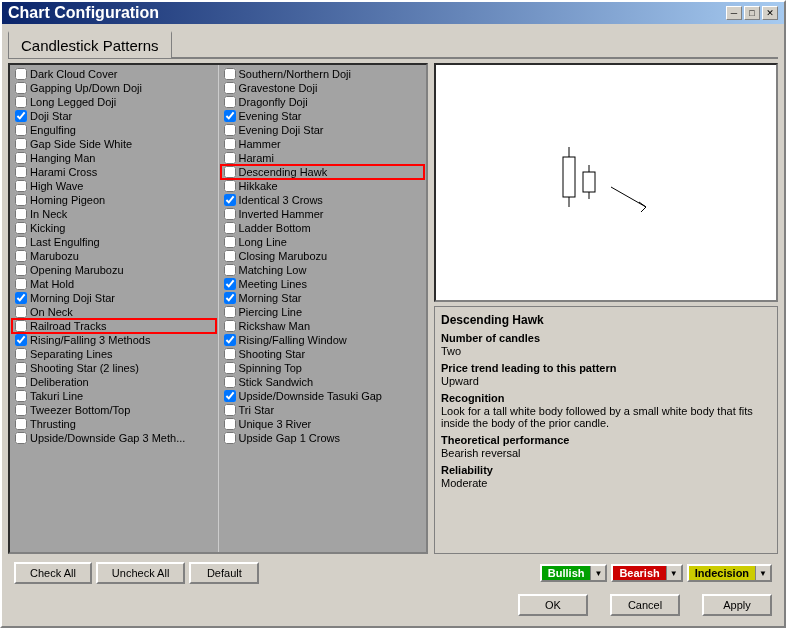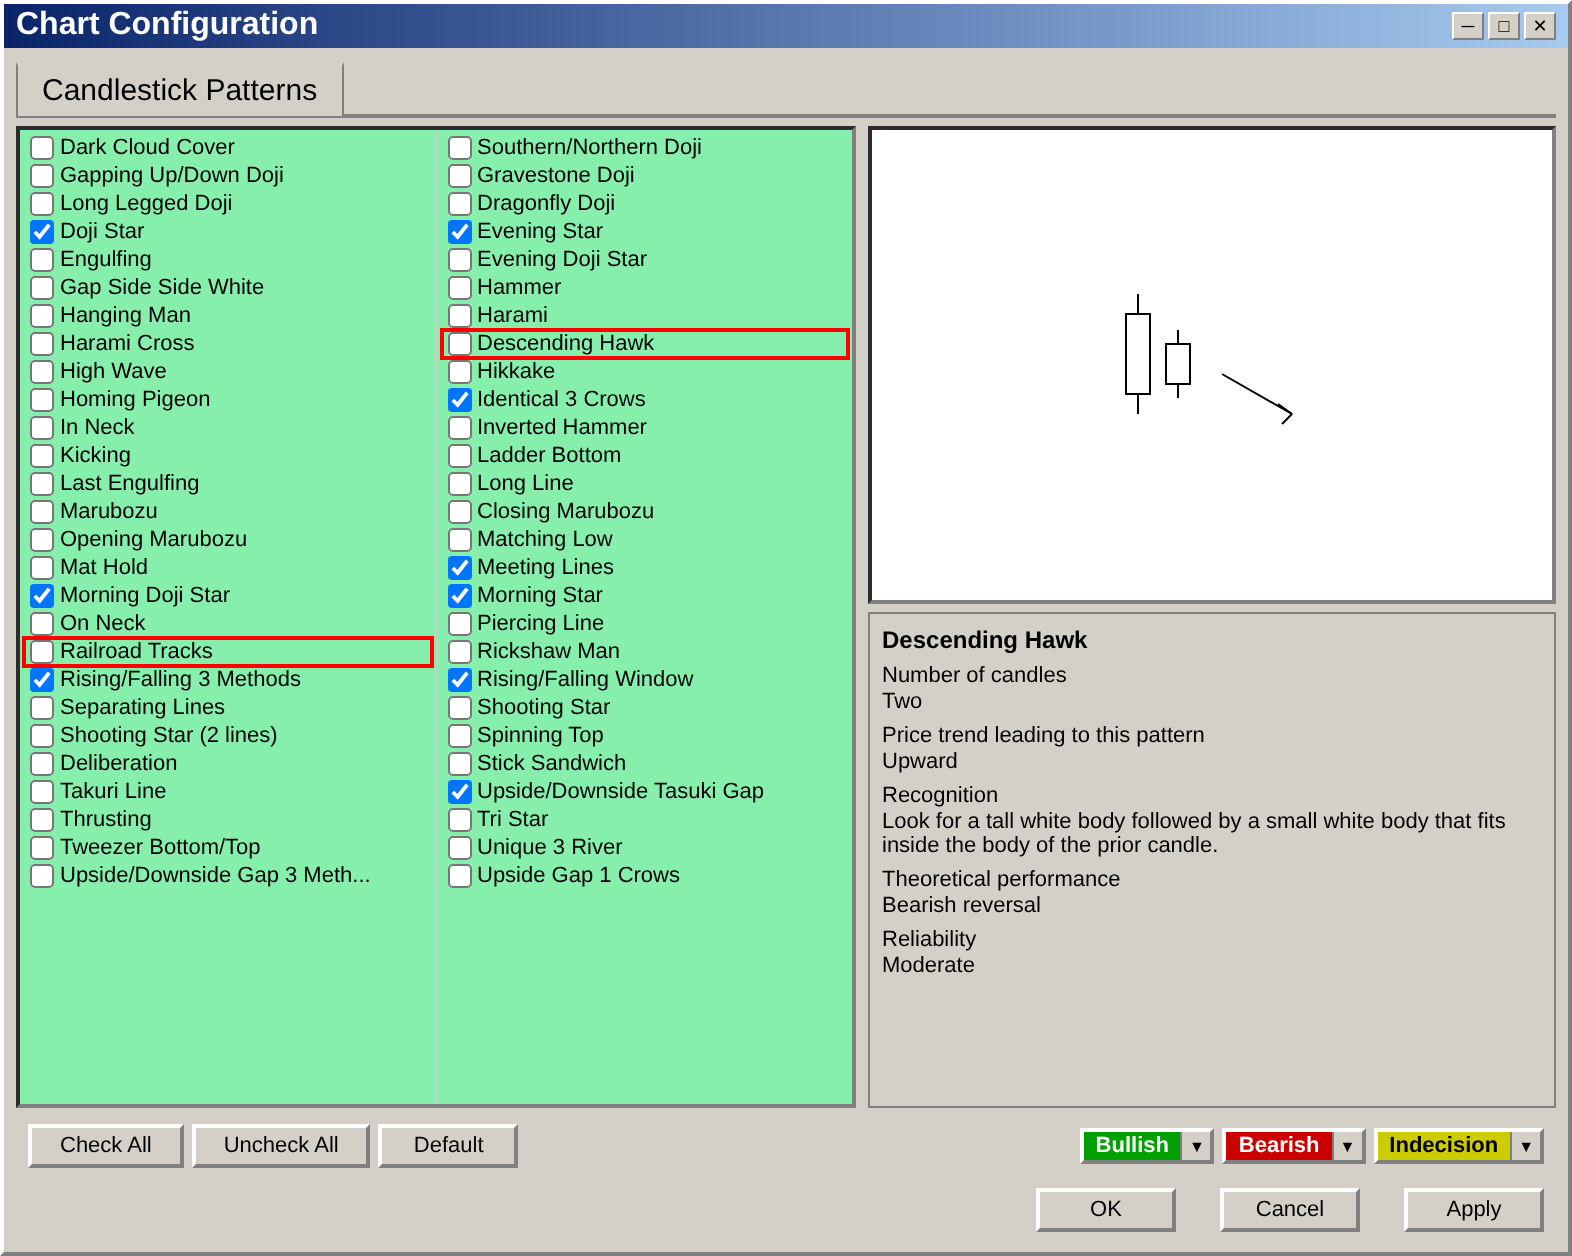--- a/index.html
+++ b/index.html
@@ -84,21 +84,21 @@
     }
     .main-area {
       flex: 1;
       display: flex;
       gap: 6px;
       overflow: hidden;
     }
     .list-panel {
       width: 420px;
       border: 2px inset #808080;
-      background: #86efac;
+      background: #a3a3a3;
       display: flex;
       overflow: hidden;
     }
     .list-column {
       flex: 1;
       overflow-y: auto;
       padding: 2px;
       border-right: 1px solid #ccc;
     }
     .list-column:last-child {
@@ -144,21 +144,21 @@
       background: #d4d0c8;
       font-size: 11px;
       flex: 1;
     }
     .desc-box .desc-title {
       font-size: 12px;
       font-weight: bold;
       margin-bottom: 4px;
     }
     .desc-section-label {
-      font-weight: normal;
+      font-weight: bold;
       margin-top: 5px;
       margin-bottom: 1px;
     }
     .desc-section-value {
       margin-bottom: 2px;
     }
     .bottom-bar {
       display: flex;
       justify-content: space-between;
       align-items: center;
@@ -335,25 +335,25 @@
             <div class="list-item">
               <input type="checkbox" style="">
               <span>Deliberation</span>
             </div>
             <div class="list-item">
               <input type="checkbox" style="">
               <span>Takuri Line</span>
             </div>
             <div class="list-item">
               <input type="checkbox" style="">
+              <span>Tweezer Bottom/Top</span>
+            </div>
+            <div class="list-item">
+              <input type="checkbox" style="">
               <span>Thrusting</span>
-            </div>
-            <div class="list-item">
-              <input type="checkbox" style="">
-              <span>Tweezer Bottom/Top</span>
             </div>
             <div class="list-item">
               <input type="checkbox" style="">
               <span>Upside/Downside Gap 3 Meth...</span>
             </div>
           </div>
         <div class="list-column" id="col2">
             <div class="list-item">
               <input type="checkbox" style="">
               <span>Southern/Northern Doji</span>

